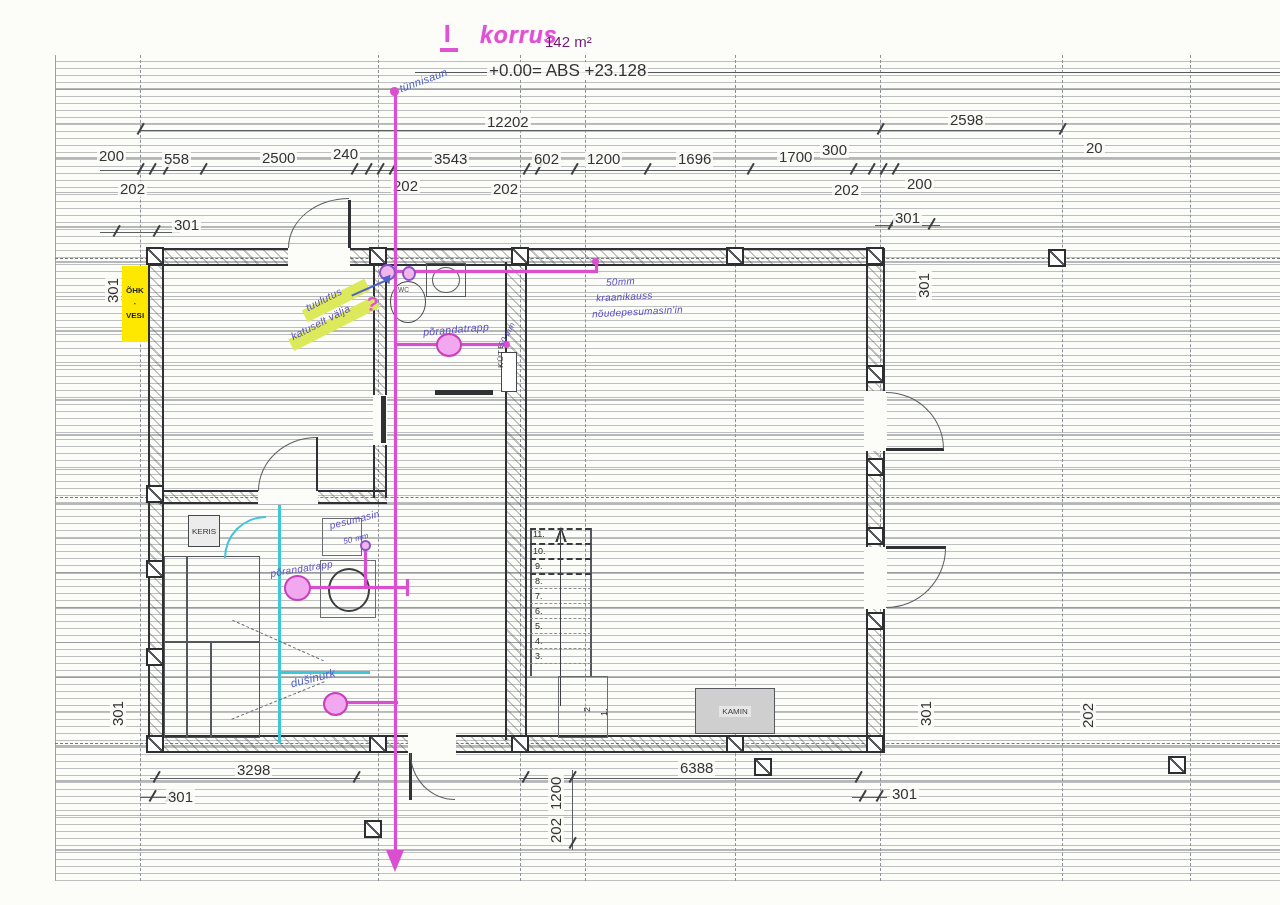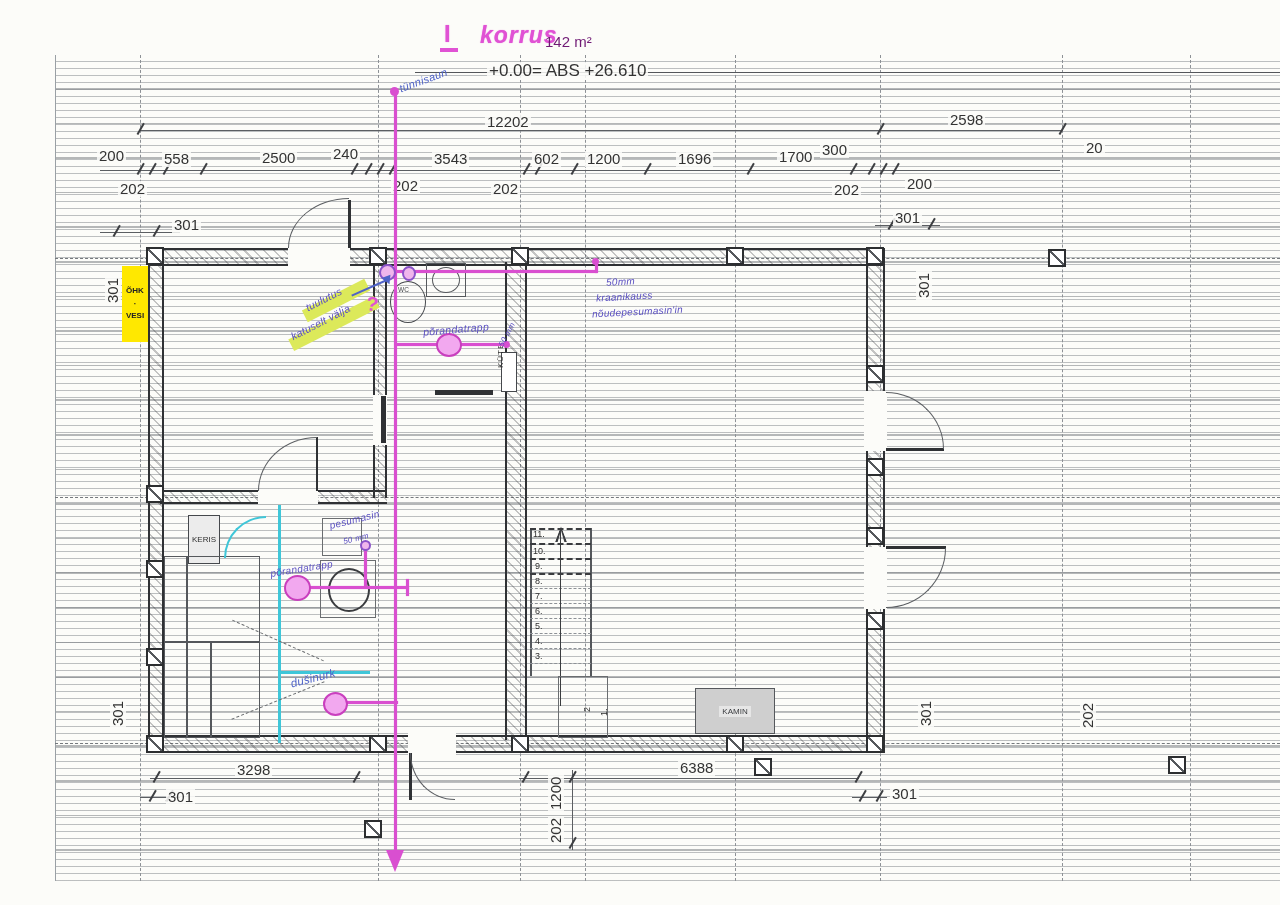--- a/index.html
+++ b/index.html
@@ -62,21 +62,21 @@
 
   <div class="abs haxis" style="top:258px"></div>
   <div class="abs haxis" style="top:497px"></div>
   <div class="abs haxis" style="top:743px"></div>
 
   <div class="abs marker-title" style="left:440px;top:20px;font-size:24px;border-bottom:4px solid #e052d4;padding:0 4px">I</div>
   <div class="abs marker-title" style="left:480px;top:22px;font-size:23px;font-style:italic;letter-spacing:1px">korrus</div>
 
   <div class="abs" style="left:545px;top:33px;font-size:15px;color:#701a75">142 m²</div>
   <div class="abs thin" style="left:415px;top:72px;width:865px;height:1px"></div>
-  <div class="abs dim" style="left:487px;top:62px;font-size:17px">+0.00= ABS +26.610</div>
+  <div class="abs dim" style="left:487px;top:62px;font-size:17px">+0.00= ABS +23.128</div>
 
   <div class="abs dimline" style="left:140px;top:130px;width:922px;height:1px"></div>
   <div class="abs dimline" style="left:100px;top:170px;width:960px;height:1px"></div>
   <div class="abs dimline" style="left:100px;top:232px;width:80px;height:1px"></div>
   <div class="abs dimline" style="left:875px;top:225px;width:65px;height:1px"></div>
   <div class="abs dimline" style="left:150px;top:778px;width:210px;height:1px"></div>
   <div class="abs dimline" style="left:519px;top:778px;width:340px;height:1px"></div>
   <div class="abs dimline" style="left:140px;top:797px;width:40px;height:1px"></div>
   <div class="abs dimline" style="left:852px;top:797px;width:35px;height:1px"></div>
   <div class="abs dimline" style="left:572px;top:770px;width:1px;height:80px"></div>
@@ -202,21 +202,21 @@
 
   <div class="abs leaf" style="left:409px;top:753px;width:2.5px;height:47px"></div>
   <div class="abs arc" style="left:410px;top:753px;width:45px;height:47px;border-bottom-width:1.5px;border-left-width:1.5px;border-bottom-left-radius:100%"></div>
 
   <div class="abs" style="left:122px;top:266px;width:26px;height:76px;background:#ffe800;display:flex;flex-direction:column;align-items:center;justify-content:center;font-size:8px;font-weight:700;color:#222;line-height:1.6">
     <span>ÕHK</span>
     <span>·</span>
     <span>VESI</span>
   </div>
 
-  <div class="abs label-box" style="left:188px;top:515px;width:32px;height:49px;background:#ececec;font-size:8px">
+  <div class="abs label-box" style="left:188px;top:515px;width:32px;height:32px;background:#ececec;font-size:8px">
     <span>KERIS</span>
   </div>
   <div class="abs" style="left:164px;top:556px;width:96px;height:182px;border:1.6px solid #55585c;box-sizing:border-box"></div>
   <div class="abs thin" style="left:186px;top:556px;width:1.5px;height:182px"></div>
   <div class="abs thin" style="left:164px;top:641px;width:96px;height:1.5px"></div>
   <div class="abs thin" style="left:210px;top:641px;width:1.5px;height:97px"></div>
 
   <div class="abs" style="left:278px;top:505px;width:2.5px;height:238px;background:#3fc6d8"></div>
   <div class="abs" style="left:280px;top:671px;width:90px;height:2.5px;background:#3fc6d8"></div>
   <div class="abs arc" style="left:224px;top:516px;width:42px;height:42px;border-color:#3fc6d8;border-top-width:2px;border-left-width:2px;border-top-left-radius:100%"></div>

